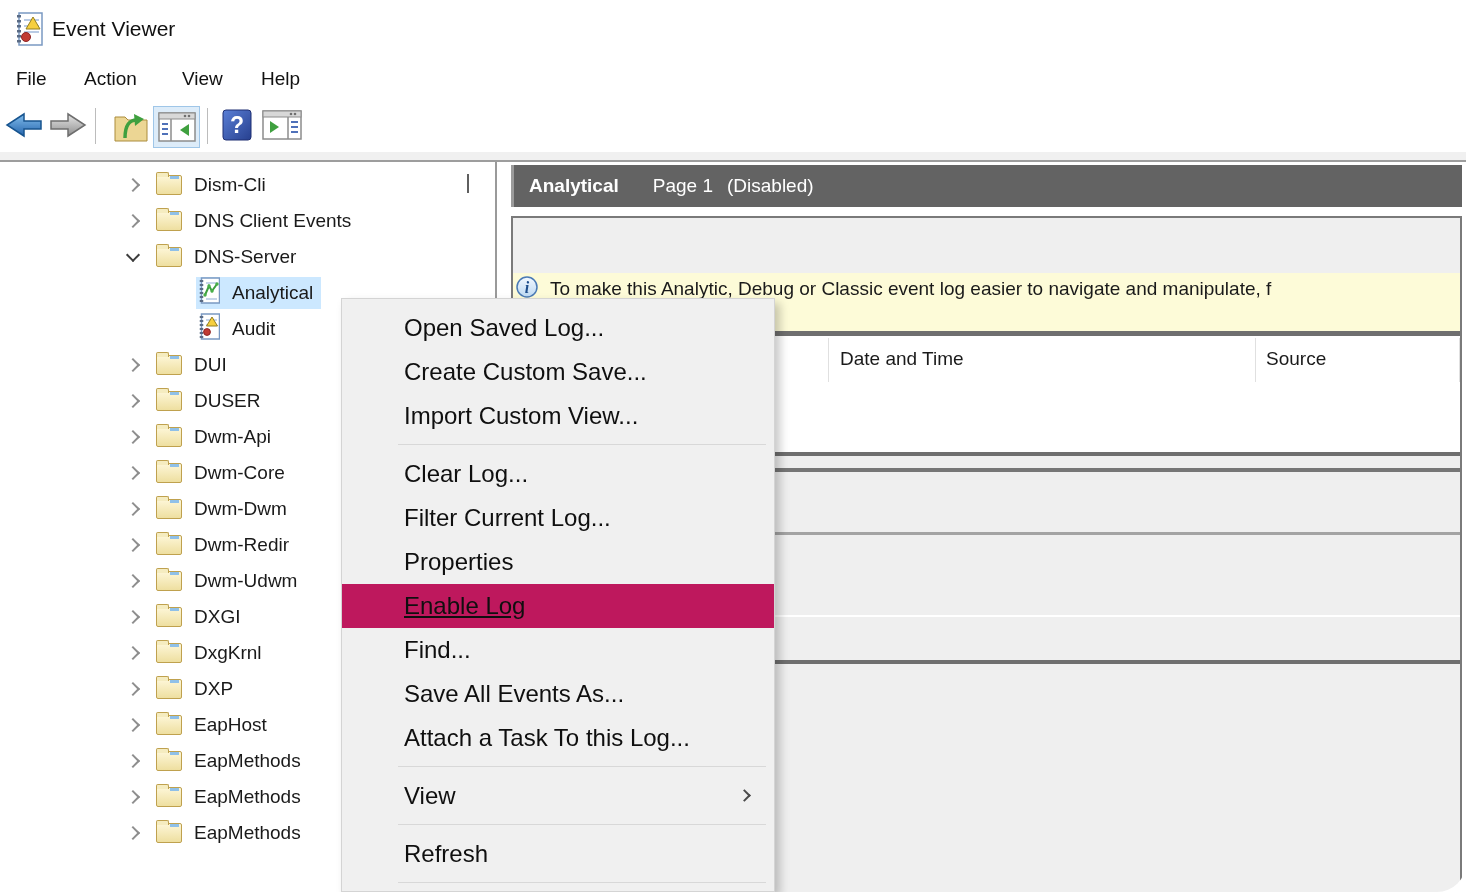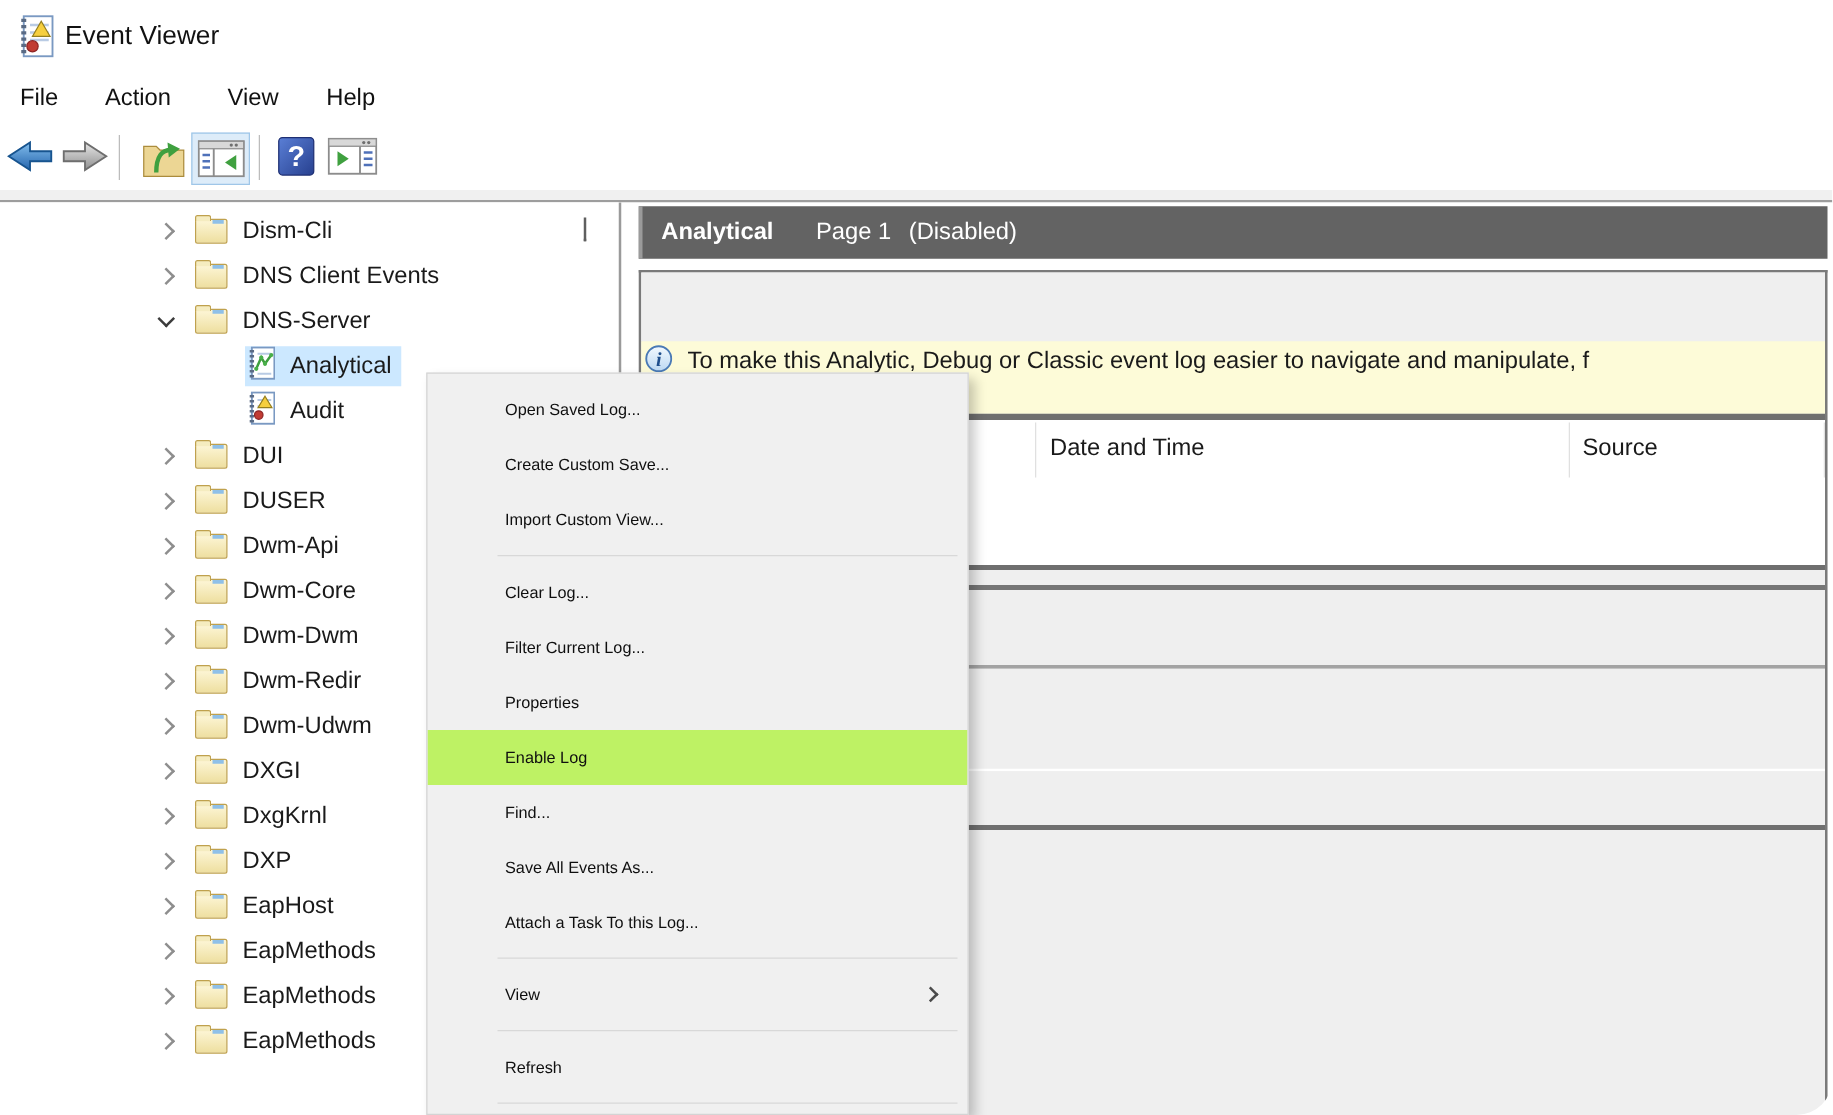--- a/index.html
+++ b/index.html
@@ -60,23 +60,23 @@
           padding:3px 0 0 3px;overflow:hidden;white-space:nowrap;}
   .notice-text{font-size:19px;margin-left:12px;margin-top:2px;color:#1a1a1a;}
   .listpane{height:116px;background:#fff;position:relative;}
   .col-div{position:absolute;top:2px;width:1px;height:44px;background:#e0e0e0;}
   .col-label{position:absolute;top:12px;font-size:19px;color:#1a1a1a;}
 
   
   .ctx{position:absolute;left:341px;top:136px;width:434px;height:594px;background:#f0f0f0;
        border:1px solid #d4d4d4;box-shadow:5px 5px 9px rgba(0,0,0,0.22);padding-top:7px;
        overflow:hidden;z-index:50;}
-  .ctx .item{height:44px;line-height:44px;font-size:13px;padding-left:62px;color:#0f0f0f;
+  .ctx .item{height:44px;line-height:44px;font-size:24px;padding-left:62px;color:#0f0f0f;
              position:relative;white-space:nowrap;}
-  .ctx .item.hl{background:#bef264;}
+  .ctx .item.hl{background:#be185d;text-decoration:underline;}
   .ctx .sep{height:14px;position:relative;}
   .ctx .sep::after{content:'';position:absolute;left:56px;right:8px;top:6px;height:1px;background:#d8d8d8;}
   .subchev{position:absolute;right:25px;top:17px;width:9px;height:9px;
            border-right:2px solid #4a4a4a;border-bottom:2px solid #4a4a4a;transform:rotate(-45deg);}
 </style>
 </head>
 <body>
 
 <div class="screen">
 

